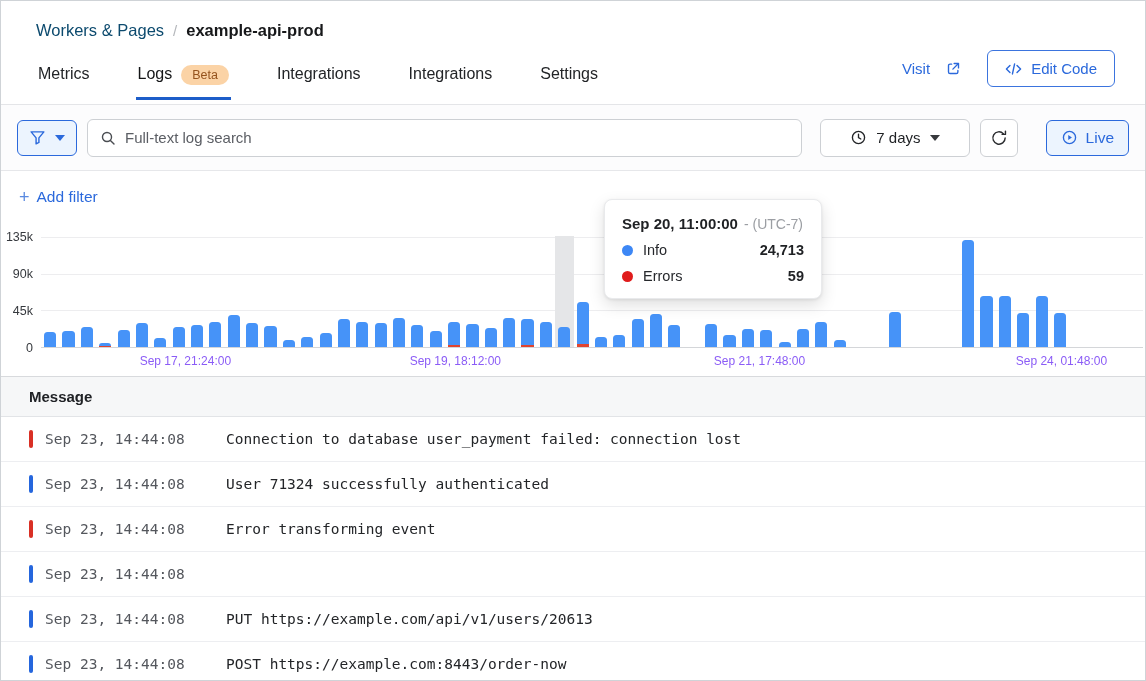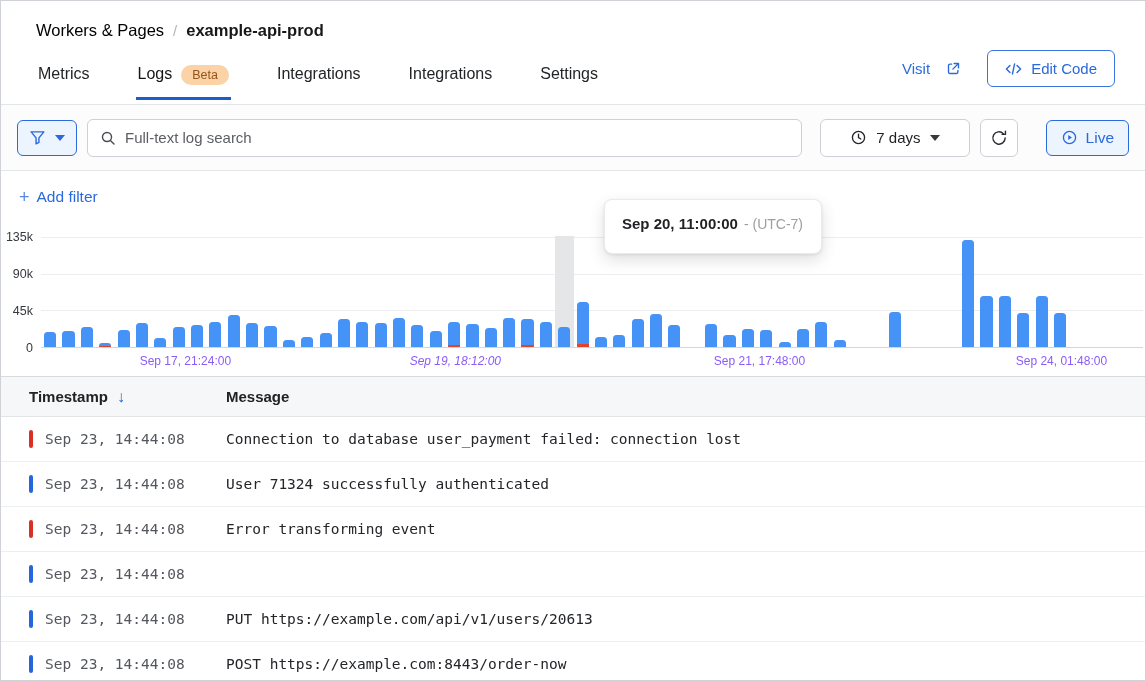--- a/index.html
+++ b/index.html
@@ -5,21 +5,21 @@
   * { margin:0; padding:0; box-sizing:border-box; }
   html,body { background:#eef0f2; }
   body { width:1146px; height:681px; }
   .app {
     width:1146px; height:681px; background:#fff; position:relative; overflow:hidden;
     border:1px solid #cfd3d7; font-family:"Liberation Sans", sans-serif; color:#1b1d1f;
   }
   
   .topbar { height:104px; padding:18px 30px 0 35px; border-bottom:1px solid #e4e5e8; background:#fff; }
   .breadcrumb { display:flex; align-items:center; gap:9px; font-size:16.5px; height:22px; margin-bottom:9px; }
-  .crumb-section { color:#000000; }
+  .crumb-section { color:#0c4a6e; }
   .crumb-sep { color:#b4b7bb; font-size:15px; }
   .crumb-current { color:#17181a; font-weight:700; }
   .tabs-row { display:flex; justify-content:space-between; align-items:flex-end; }
   .tabs { display:flex; gap:44px; }
   .tab { display:inline-flex; align-items:flex-start; gap:9px; font-size:16px; color:#222427;
          padding:6px 2px 15px 2px; cursor:pointer; }
   .tab.active { border-bottom:3px solid #1d5dc9; padding-bottom:12px; margin-bottom:0; color:#141517; }
   .beta-badge { background:#fbd3a6; color:#95531d; font-size:12.5px; padding:3px 11px; border-radius:11px; }
   .top-actions { display:flex; align-items:center; gap:26px; padding-bottom:13px; }
   .visit-link { display:inline-flex; align-items:center; gap:16px; color:#2b69dc; font-size:15px; cursor:pointer; }
@@ -468,39 +468,47 @@
             </div>
           </div>
           <div class="bar-slot"></div>
           <div class="bar-slot"></div>
           <div class="bar-slot"></div>
           <div class="bar-slot"></div>
         </div>
     </div>
     <div class="x-axis-labels">
         <span class="xlabel" style="left: 13.1%;">Sep 17, 21:24:00</span>
-        <span class="xlabel" style="left: 37.6%; font-style: italic;">Sep 19, 18:12:00</span>
+        <span class="xlabel" style="left: 37.6%;">Sep 19, 18:12:00</span>
         <span class="xlabel" style="left: 65.2%;">Sep 21, 17:48:00</span>
         <span class="xlabel" style="left: 92.6%;">Sep 24, 01:48:00</span>
       </div>
 
     <div class="chart-tooltip">
       <div class="tt-title-row">
         <span class="tt-title">Sep 20, 11:00:00</span>
         <span class="tt-suffix">- (UTC-7)</span>
       </div>
+      <div id="tt-rows">
+          <div class="tt-row">
+            <span class="tt-dot" style="background: rgb(61, 135, 245);"></span>
+            <span class="tt-label">Info</span>
+            <span class="tt-value">24,713</span>
+          </div>
+          <div class="tt-row">
+            <span class="tt-dot" style="background: rgb(224, 28, 28);"></span>
+            <span class="tt-label">Errors</span>
+            <span class="tt-value">59</span>
+          </div>
+        </div>
     </div>
   </div>
 
   <div class="logtable">
     <div class="thead">
-      <div class="th-ts">
-        <span>Timestamp</span>
-        <span class="sort-arrow">↓</span>
-      </div>
       <div>Message</div>
     </div>
     <div id="tbody">
         <div class="trow">
           <span class="level-ind" style="background: rgb(217, 48, 37);"></span>
           <span class="cell-ts">Sep 23, 14:44:08</span>
           <span class="cell-msg">Connection to database user_payment failed: connection lost</span>
         </div>
         <div class="trow">
           <span class="level-ind" style="background: rgb(37, 102, 221);"></span>

